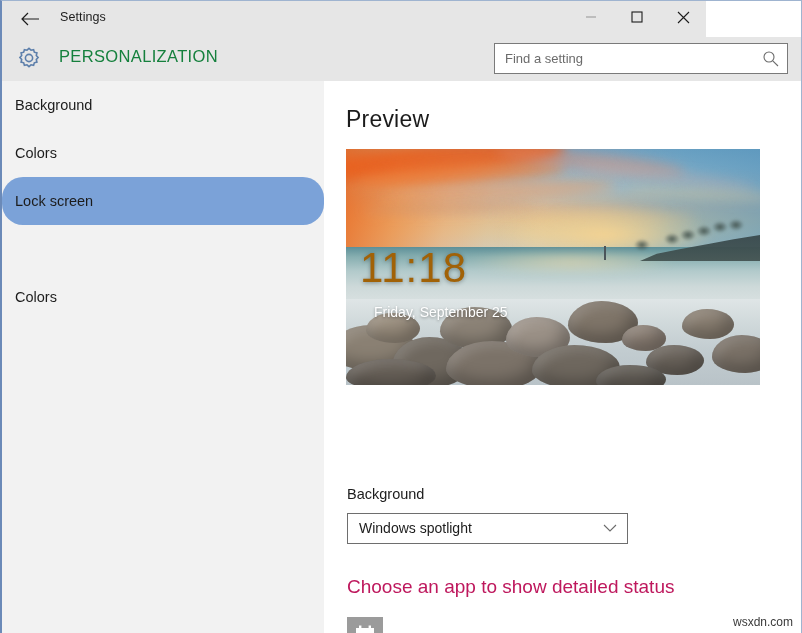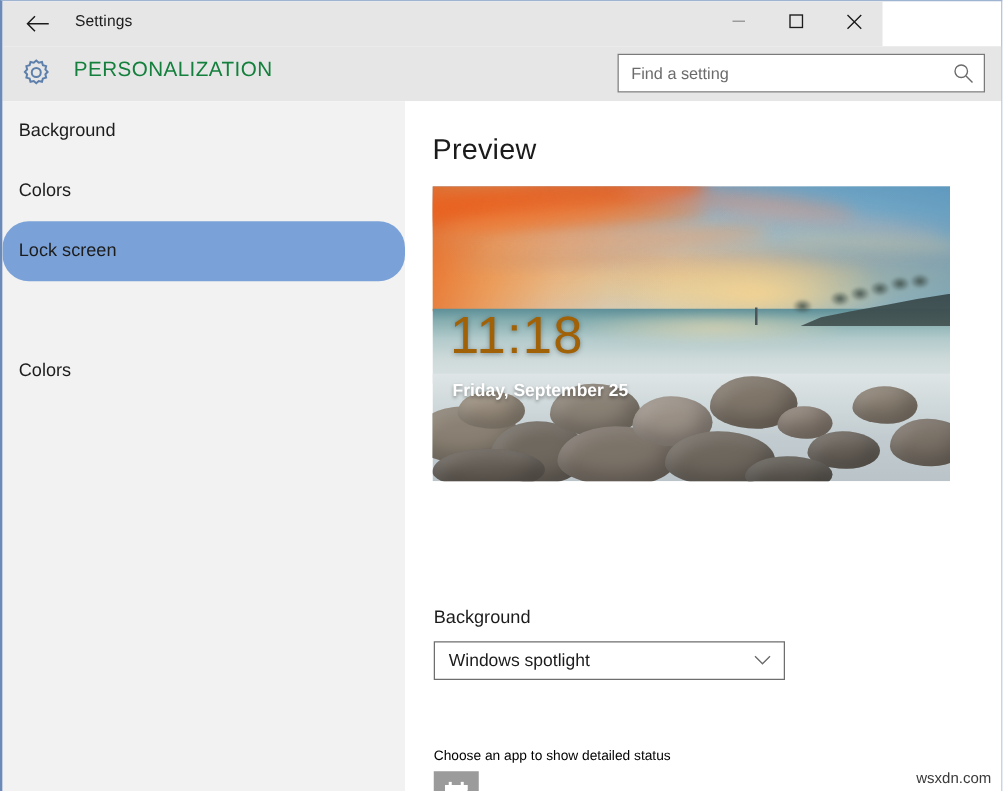--- a/index.html
+++ b/index.html
@@ -256,24 +256,24 @@
     left: 14px; top: 98px;
     font-size: 42px;
     color: #a16207;
     font-weight: 300;
     letter-spacing: 1px;
     text-shadow: 0 1px 4px rgba(0,0,0,.35);
     line-height: 1;
   }
   .clock-date {
     position: absolute;
-    left: 16px; top: 155px;
+    left: 28px; top: 155px;
     font-size: 14px;
     color: #ffffff;
-    font-weight: 700;
+    font-weight: 400;
     text-shadow: 0 1px 3px rgba(0,0,0,.40);
   }
 
   
   .bg-label {
     position: absolute;
     left: 23px; top: 405px;
     font-size: 14.5px;
     color: #1c1c1c;
   }
@@ -292,23 +292,23 @@
     color: #1c1c1c;
   }
   .chev {
     position: absolute;
     right: 10px; top: 10px;
     width: 14px; height: 9px;
   }
 
   .detail-label {
     position: absolute;
-    left: 23px; top: 518px;
-    font-size: 11px;
-    color: #000000;
+    left: 23px; top: 495px;
+    font-size: 19px;
+    color: #be185d;
   }
   .app-tile {
     position: absolute;
     left: 23px; top: 536px;
     width: 36px; height: 36px;
     background: #9b9b9b;
     display: flex; align-items: center; justify-content: center;
   }
   .watermark {
     position: absolute;

